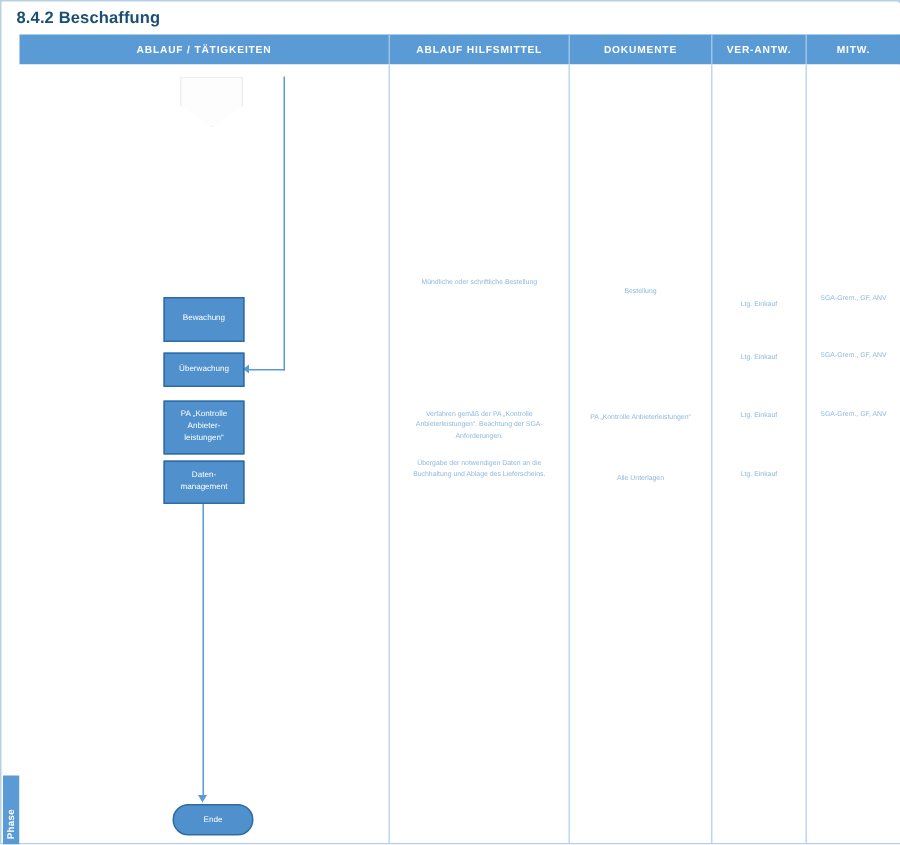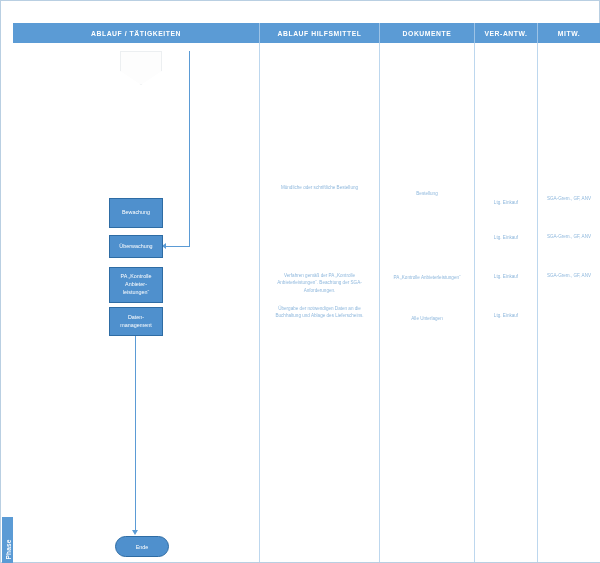--- a/index.html
+++ b/index.html
@@ -145,20 +145,23 @@
     left:0;width:100%;
     box-sizing:border-box;
     padding:0 6px;
   }
 </style>
 </head>
 <body>
 
 <div class="page">
 
+  <div class="title-bar">
+    <div class="title-text">8.4.2 Beschaffung</div>
+  </div>
 
   <div class="phase-rail">
     <div class="phase-rail-fill">
       <div class="phase-label">Phase</div>
     </div>
   </div>
 
   <div class="header-row">
     <div class="hcell col-ablauf">ABLAUF / TÄTIGKEITEN</div>
     <div class="hcell col-hilfs">ABLAUF HILFSMITTEL</div>

